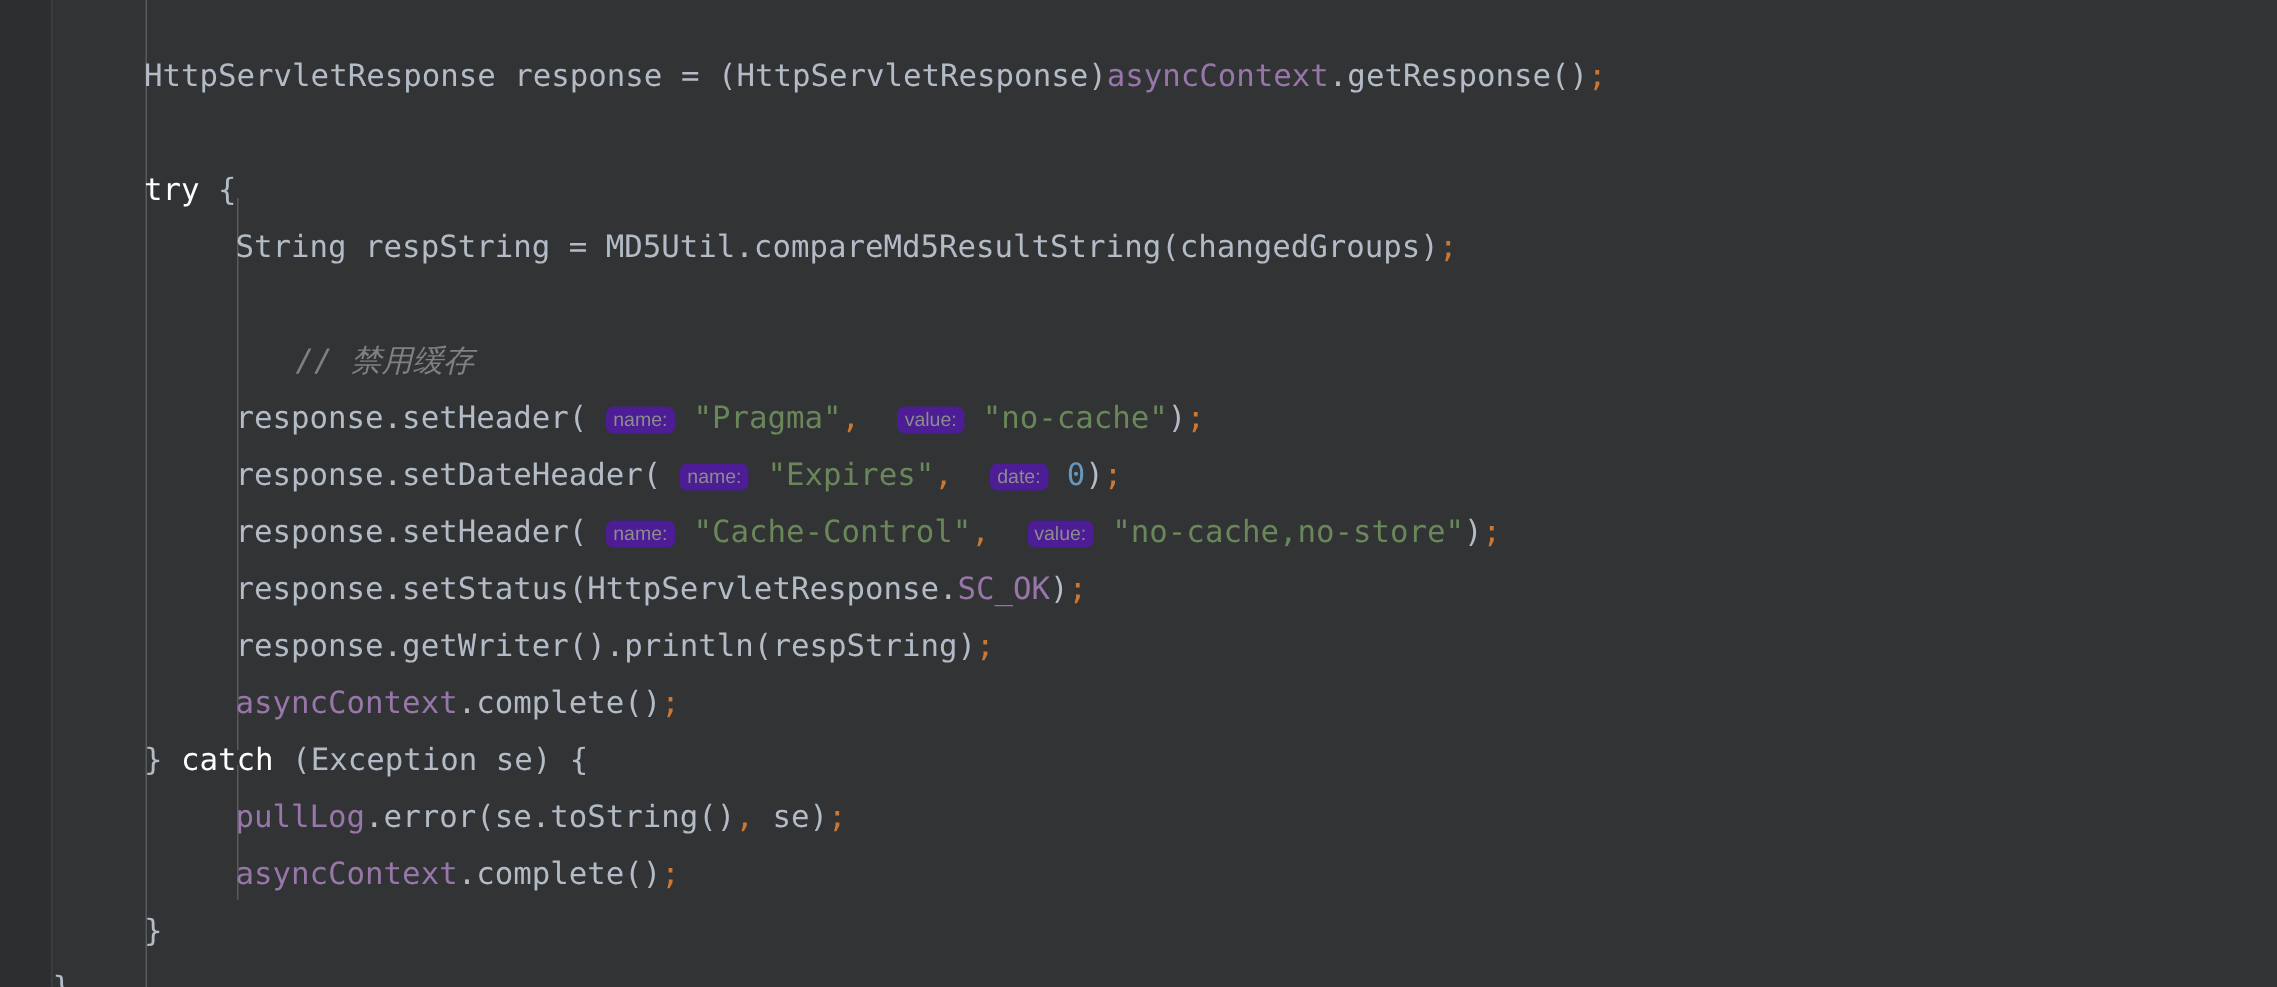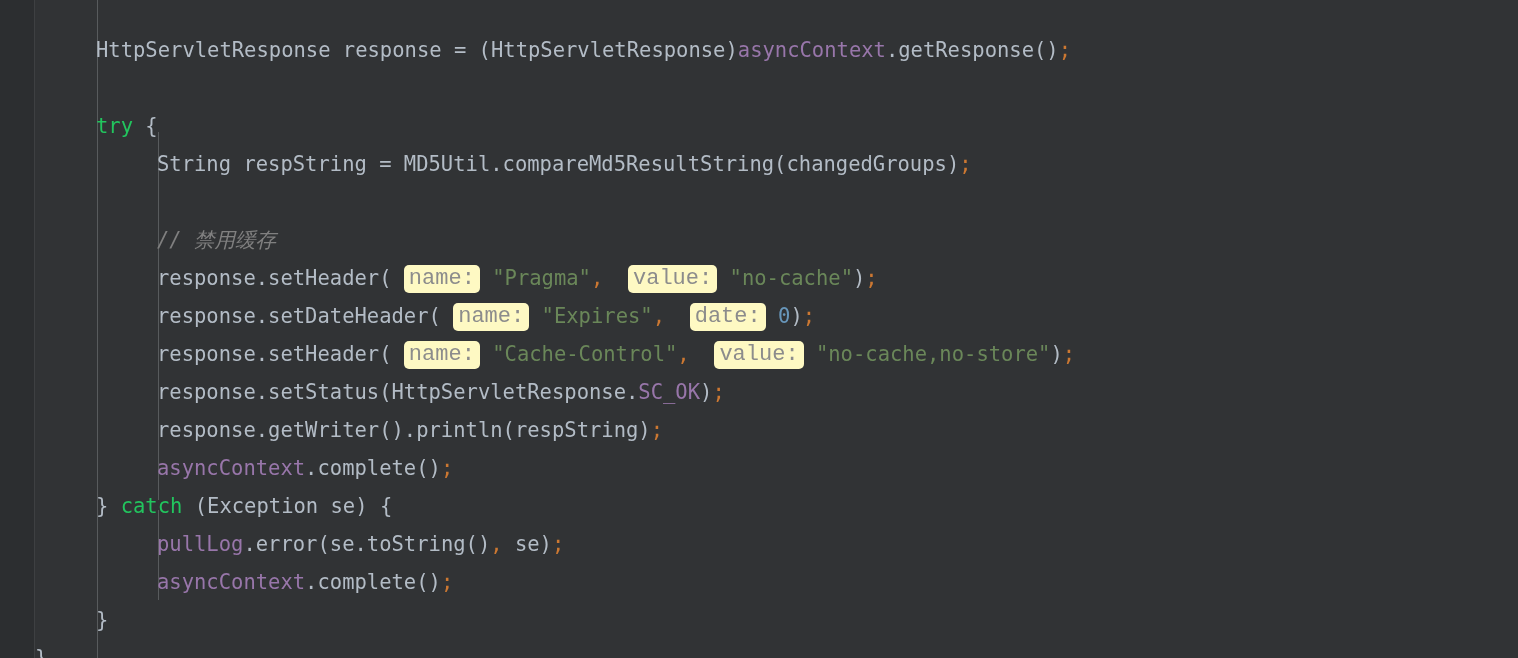--- a/index.html
+++ b/index.html
@@ -48,36 +48,36 @@
     padding: 0;
     margin: 0;
     white-space: pre;
     color: #b3bcc6;
   }
   .line {
     height: 38px;
     white-space: pre;
     position: relative;
   }
-  .kw       { color: #22c55e; text-align: right; }
+  .kw       { color: #ffffff; text-align: right; }
   .str      { color: #6a8759; }
   .num      { color: #6897bb; }
   .fld      { color: #9876aa; }
   .fld-i    { color: #9876aa; }
   .mth-i    { color: #b3bcc6; }
-  .cmt      { color: #808080; font-style: italic; }
+  .cmt      { color: #808080; font-style: italic; margin-left: 40px; }
   .punc     { color: #cc7832; }
   .plain    { color: #b3bcc6; }
   .hint {
     color: #8c8c8c;
-    background: #fef9c3;
+    background: #4c1d95;
     border-radius: 5px;
     padding: 1px 5px 2px 5px;
-    font-size: 22px;
-    font-family: Liberation Mono, monospace;
+    font-size: 13px;
+    font-family: Liberation Sans, sans-serif;
     position: relative;
     top: -1px;
   }
 </style>
 </head>
 <body>
 
 <div id="editor">
   <div id="gutter"></div>
   <div id="gutter-border"></div>

